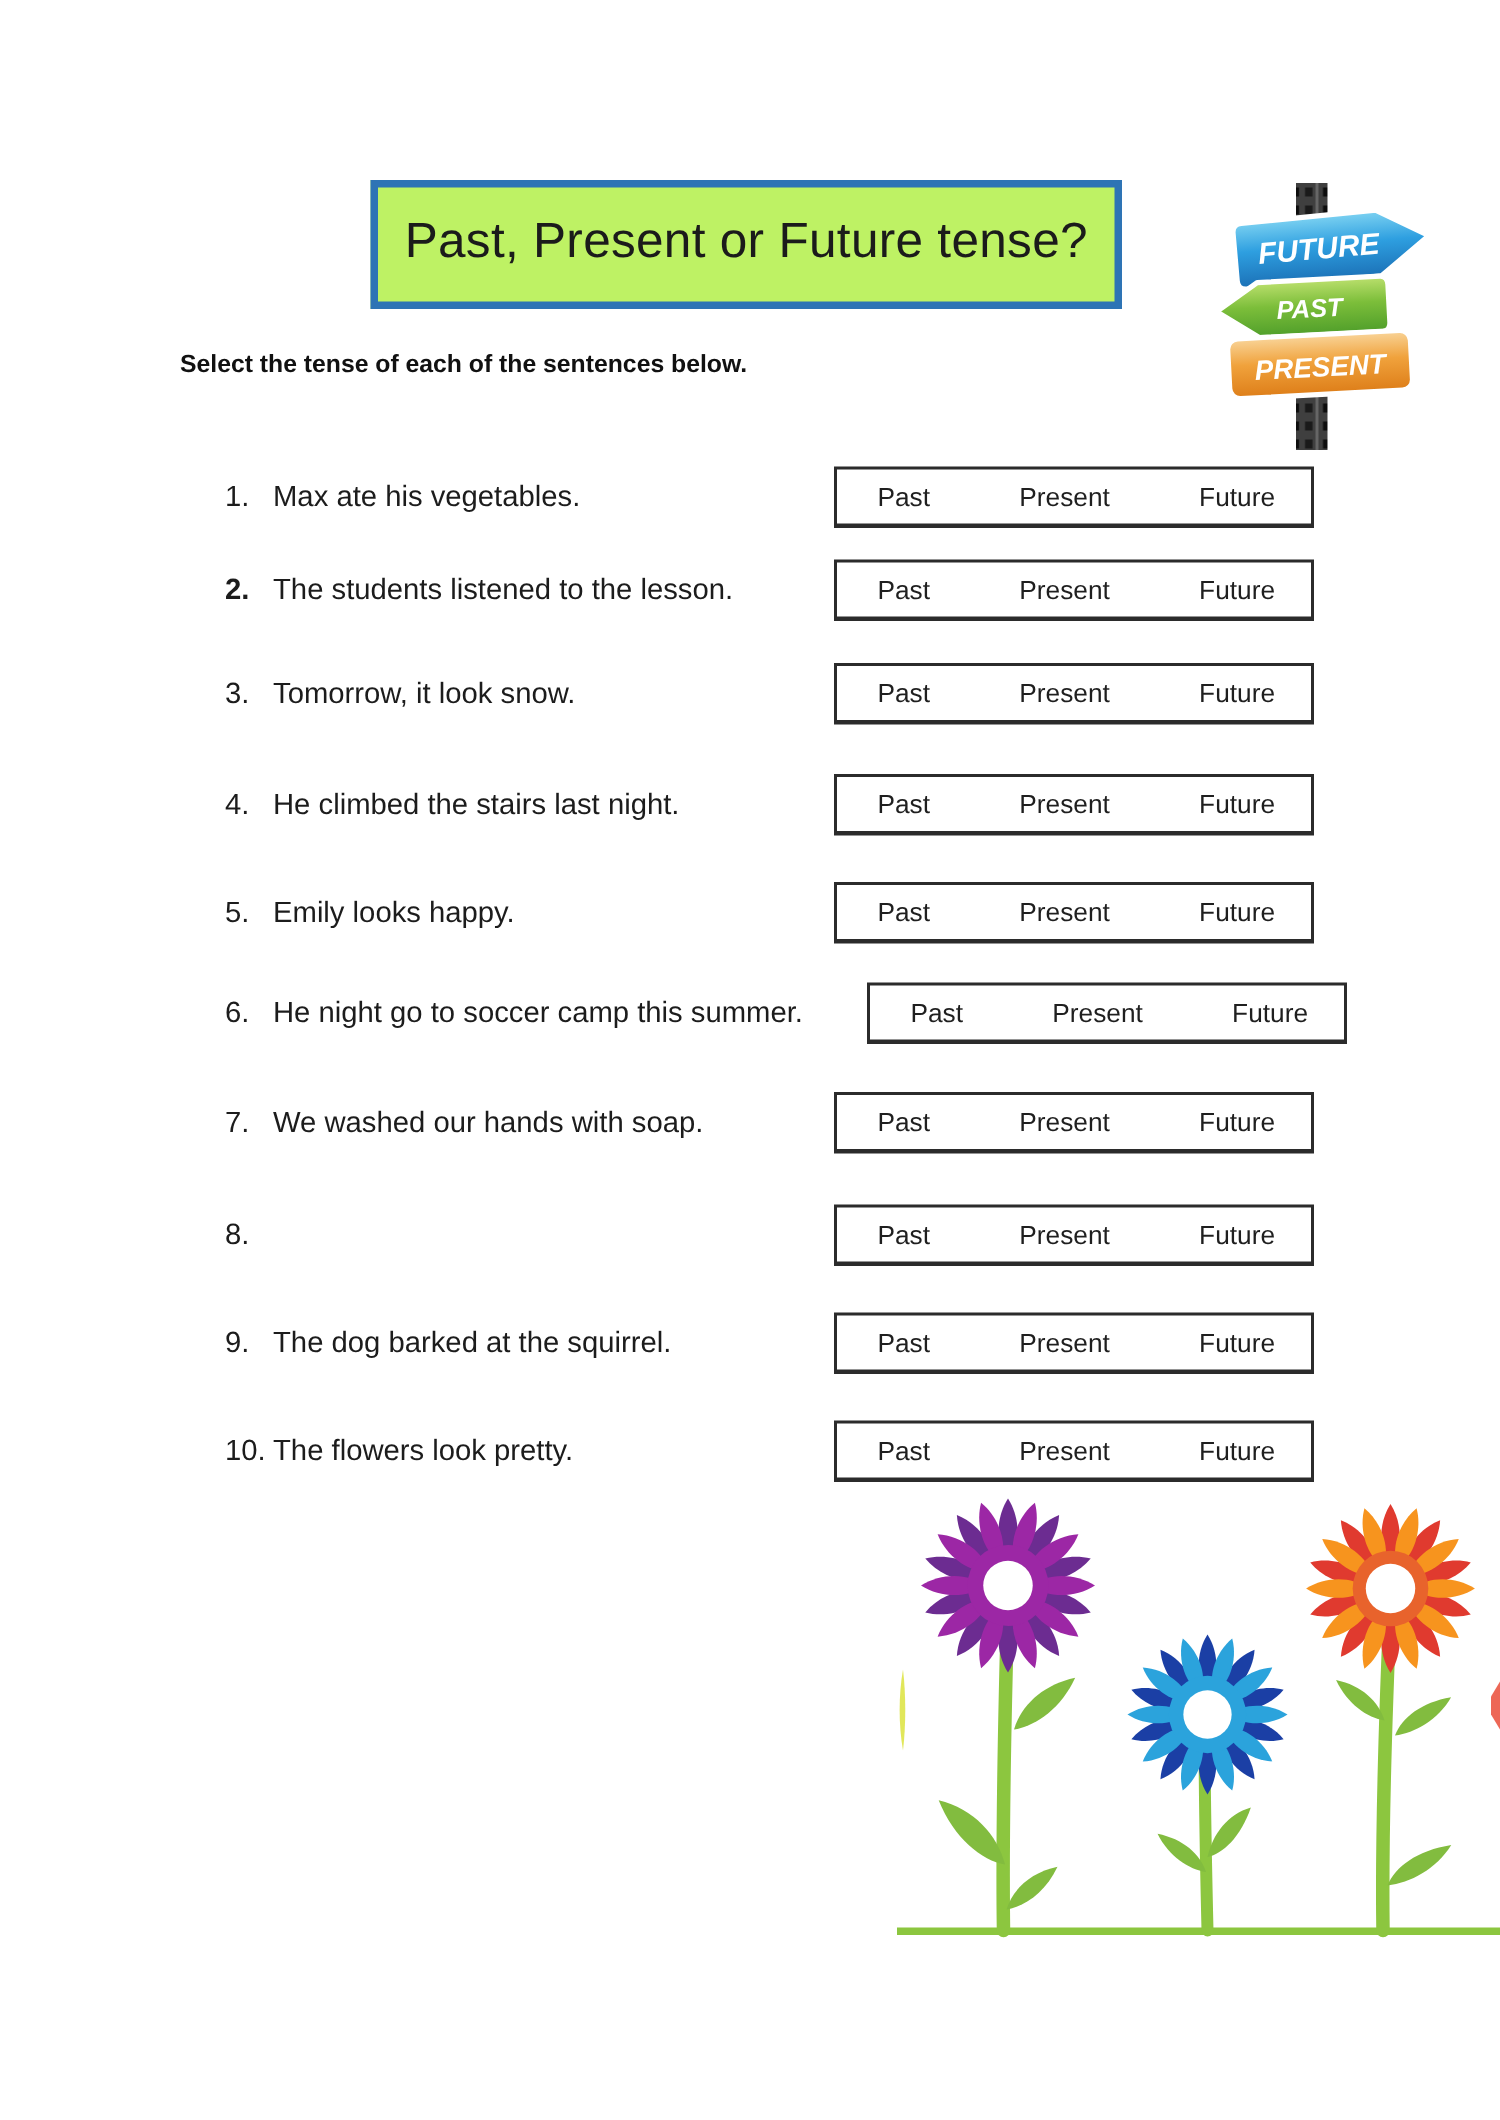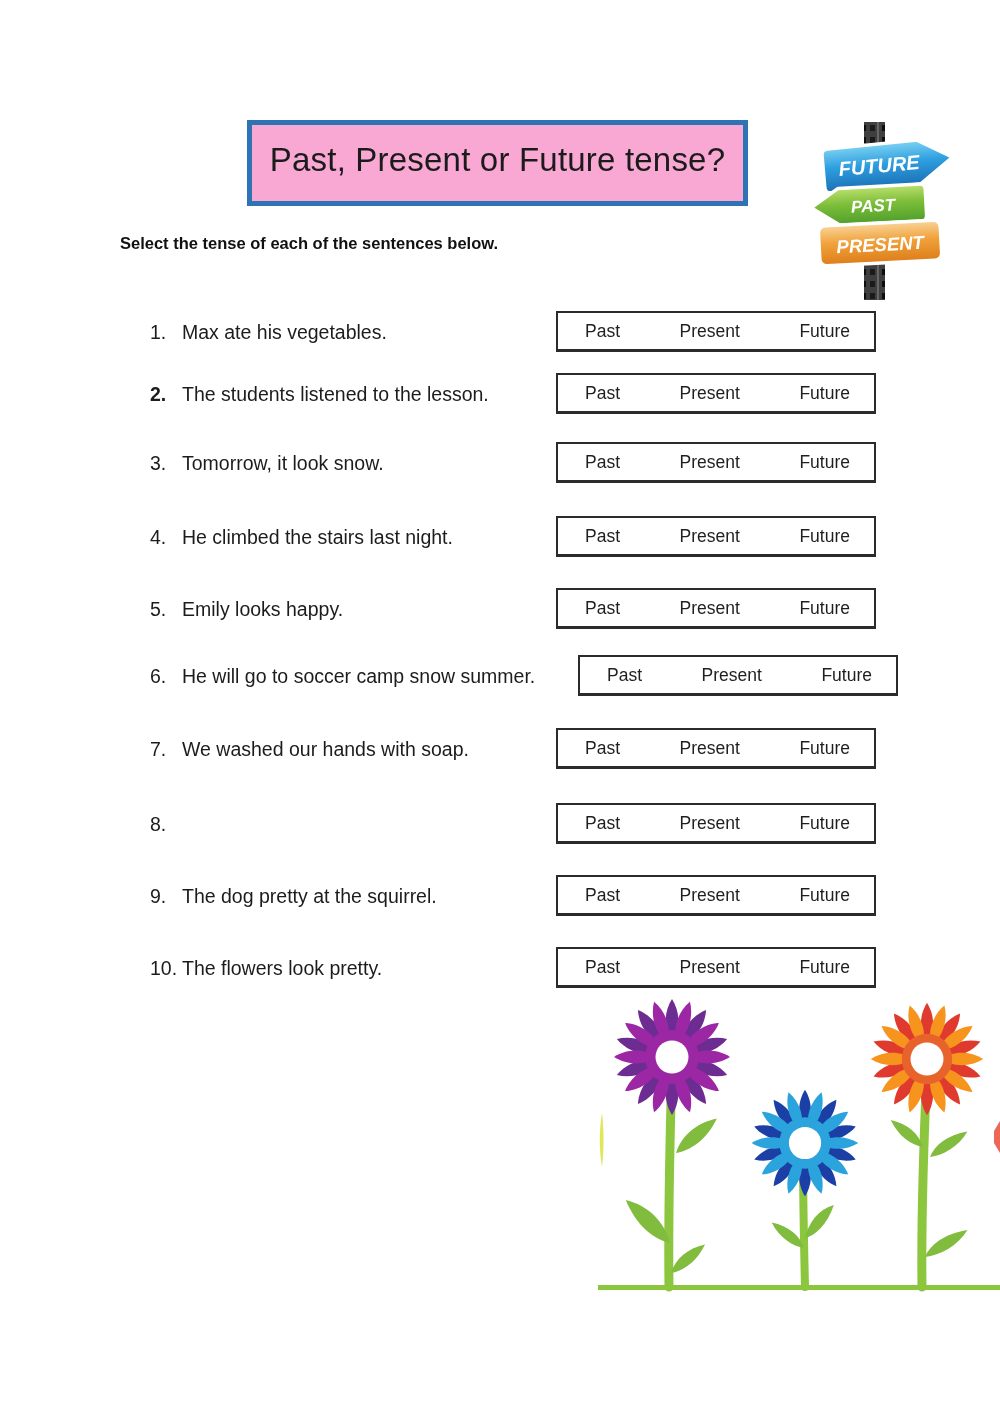--- a/index.html
+++ b/index.html
@@ -9,21 +9,21 @@
     font-family:"Liberation Sans", sans-serif;
     color:#1c1c1c;
     position:relative;
     overflow:hidden;
   }
   .page{position:absolute;inset:0;}
 
   
   .title-box{
     position:absolute;left:247px;top:120px;width:501px;height:86px;
-    box-sizing:border-box;border:5px solid #2E74B5;background:#f9a8d4;
+    box-sizing:border-box;border:5px solid #2E74B5;background:#bef264;
     display:flex;align-items:center;justify-content:center;
   }
   .title-box span{font-size:33px;color:#1b1b1b;letter-spacing:0.2px;padding-bottom:6px;}
 
   
   .signpost{position:absolute;left:795px;top:110px;}
   .sign-text{font-family:"Liberation Sans",sans-serif;font-weight:bold;font-style:italic;fill:#ffffff;}
 
   
   .instruction{
@@ -164,21 +164,21 @@
     <div class="answer-box">
       <span class="opt">Past</span>
       <span class="opt">Present</span>
       <span class="opt">Future</span>
     </div>
   </div>
 
   <div class="row r6">
     <div class="sentence">
       <span class="num">6.</span>
-      <span>He will go to soccer camp snow summer.</span>
+      <span>He night go to soccer camp this summer.</span>
     </div>
     <div class="answer-box">
       <span class="opt">Past</span>
       <span class="opt">Present</span>
       <span class="opt">Future</span>
     </div>
   </div>
 
   <div class="row r7">
     <div class="sentence">
@@ -199,21 +199,21 @@
     <div class="answer-box">
       <span class="opt">Past</span>
       <span class="opt">Present</span>
       <span class="opt">Future</span>
     </div>
   </div>
 
   <div class="row r9">
     <div class="sentence">
       <span class="num">9.</span>
-      <span>The dog pretty at the squirrel.</span>
+      <span>The dog barked at the squirrel.</span>
     </div>
     <div class="answer-box">
       <span class="opt">Past</span>
       <span class="opt">Present</span>
       <span class="opt">Future</span>
     </div>
   </div>
 
   <div class="row r10">
     <div class="sentence">

